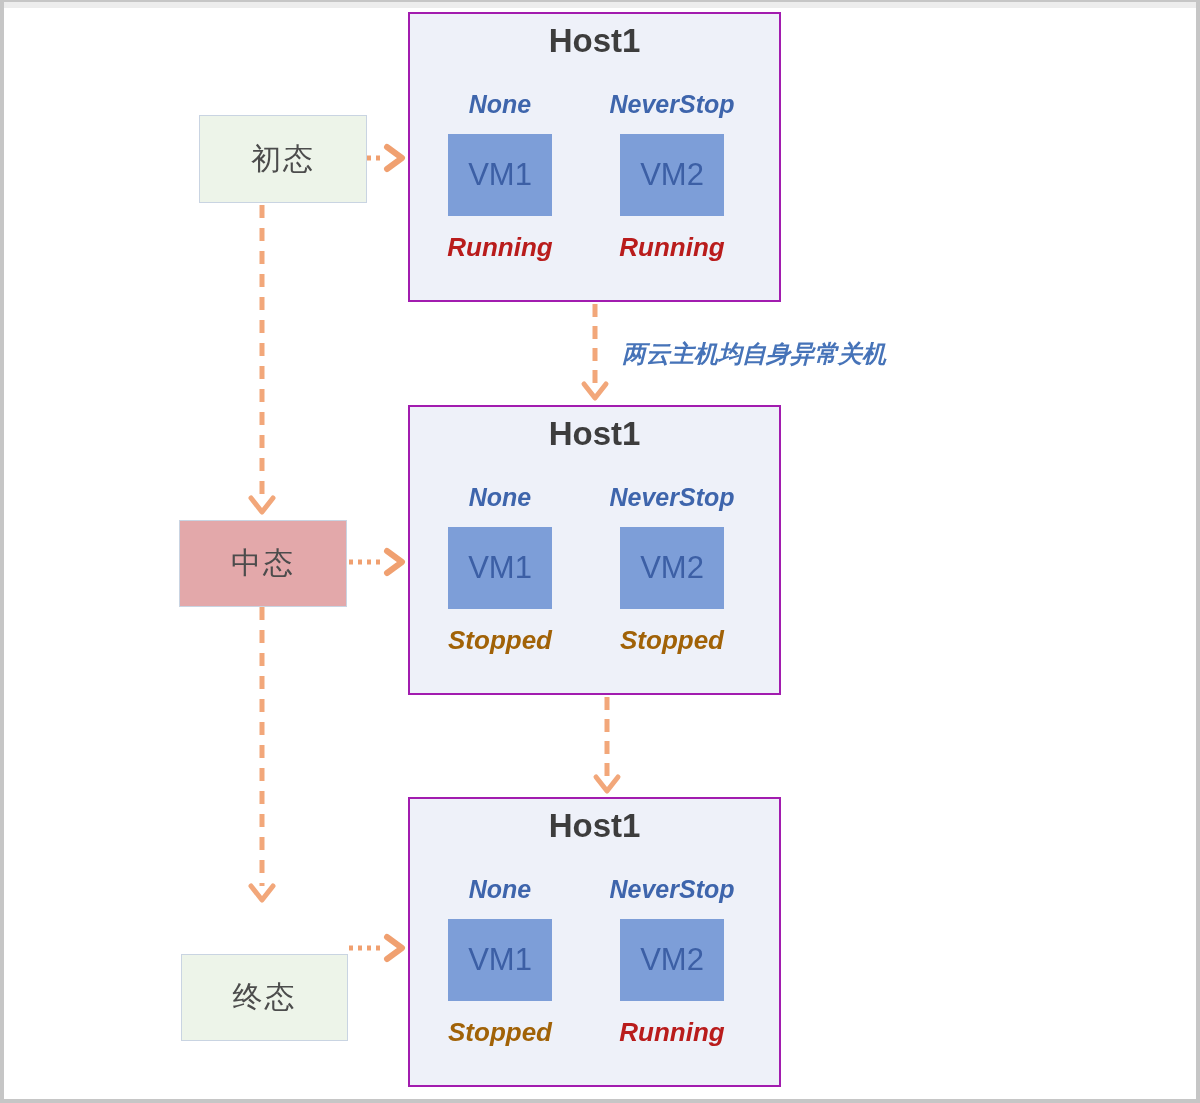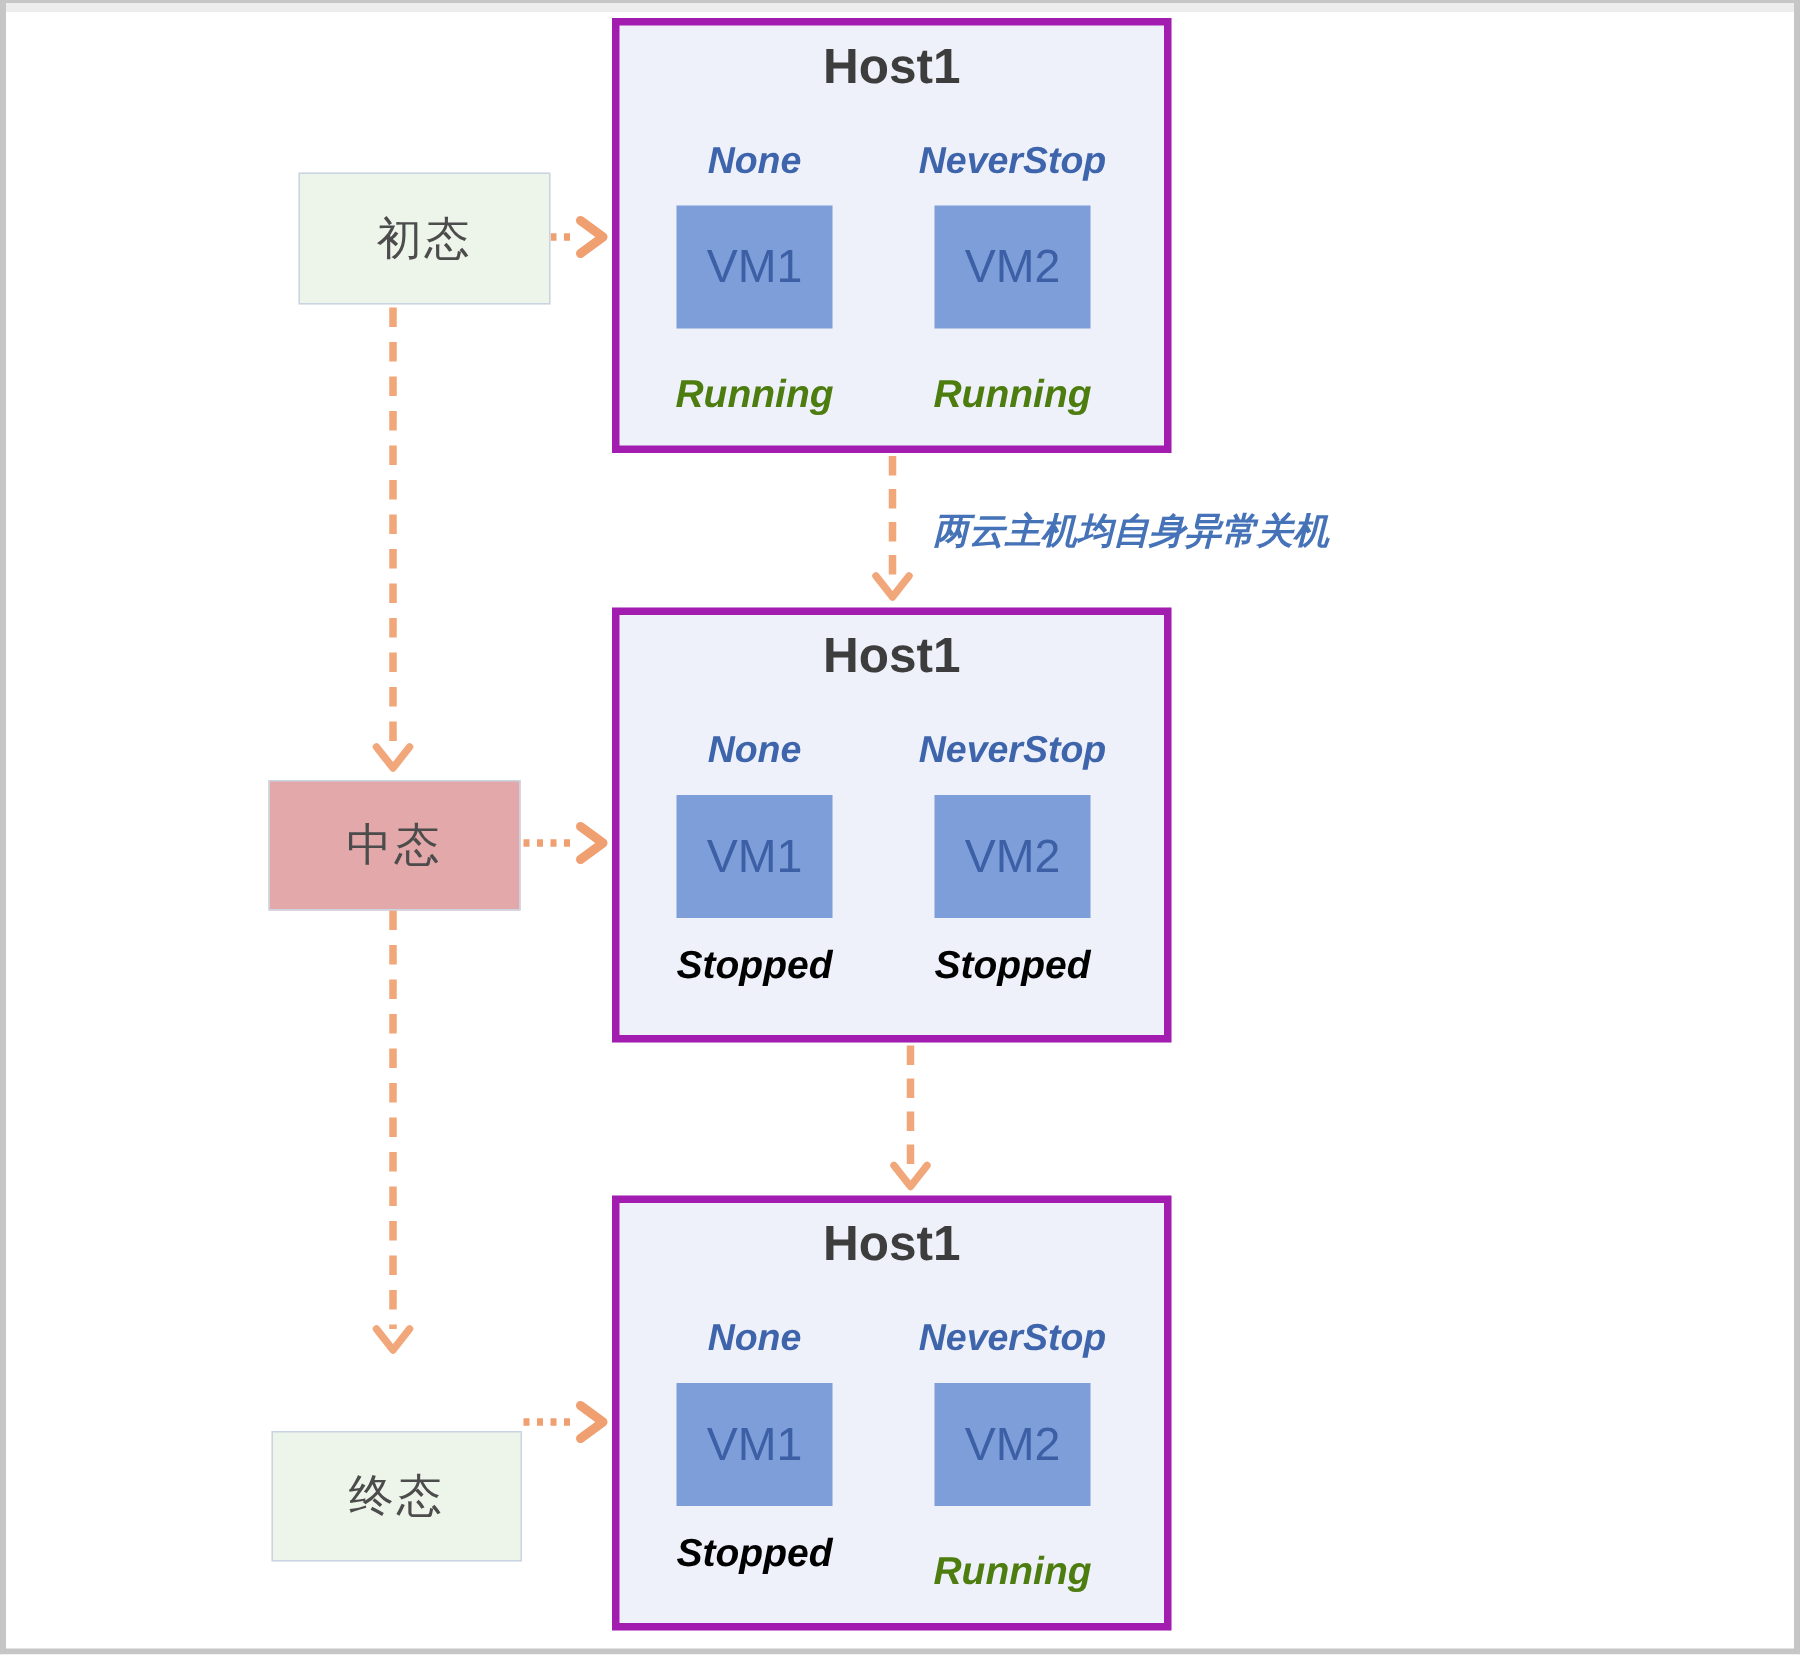--- a/index.html
+++ b/index.html
@@ -28,21 +28,21 @@
   }
   .state-green{background:#edf4e9;}
   .state-pink{background:#e3a8aa;}
   #state-initial{left:179px;top:115px;width:166px;height:86px;margin-left:20px;}
   #state-middle{left:179px;top:520px;width:166px;height:85px;}
   #state-final{left:181px;top:954px;width:165px;height:85px;}
 
   
   .host-box{
     position:absolute;left:408px;width:373px;height:290px;
-    background:#eef1f9;border:5px solid #a21caf;
+    background:#eef1f9;border:2px solid #a21caf;
     box-sizing:border-box;
   }
   #host-1{top:12px;}
   #host-2{top:405px;}
   #host-3{top:797px;}
   .host-title{
     position:absolute;top:8px;left:0;width:100%;
     text-align:center;font-size:33px;font-weight:600;color:#3d3d3d;
   }
   .policy{
@@ -57,22 +57,22 @@
     font-size:31px;font-weight:500;color:#3c5fa5;
   }
   .vm-state{
     position:absolute;top:218px;transform:translateX(-50%);
     white-space:nowrap;font-size:26px;font-style:italic;font-weight:600;
   }
   .col1{left:90px;}
   .col2{left:262px;}
   .vm.col1{left:38px;}
   .vm.col2{left:210px;}
-  .running{color:#4d7c0f;margin-top:12px;}
-  .stopped{color:#000000;}
+  .running{color:#b91c1c;}
+  .stopped{color:#a16207;}
 
   
   .transition-label{
     position:absolute;white-space:nowrap;
     font-size:24px;font-style:italic;font-weight:600;color:#4673b8;
   }
   #transition-label-1{left:622px;top:338px;}
   #transition-label-2{left:634px;top:731px;}
 
   .connectors{position:absolute;left:0;top:0;width:1200px;height:1103px;pointer-events:none;}

